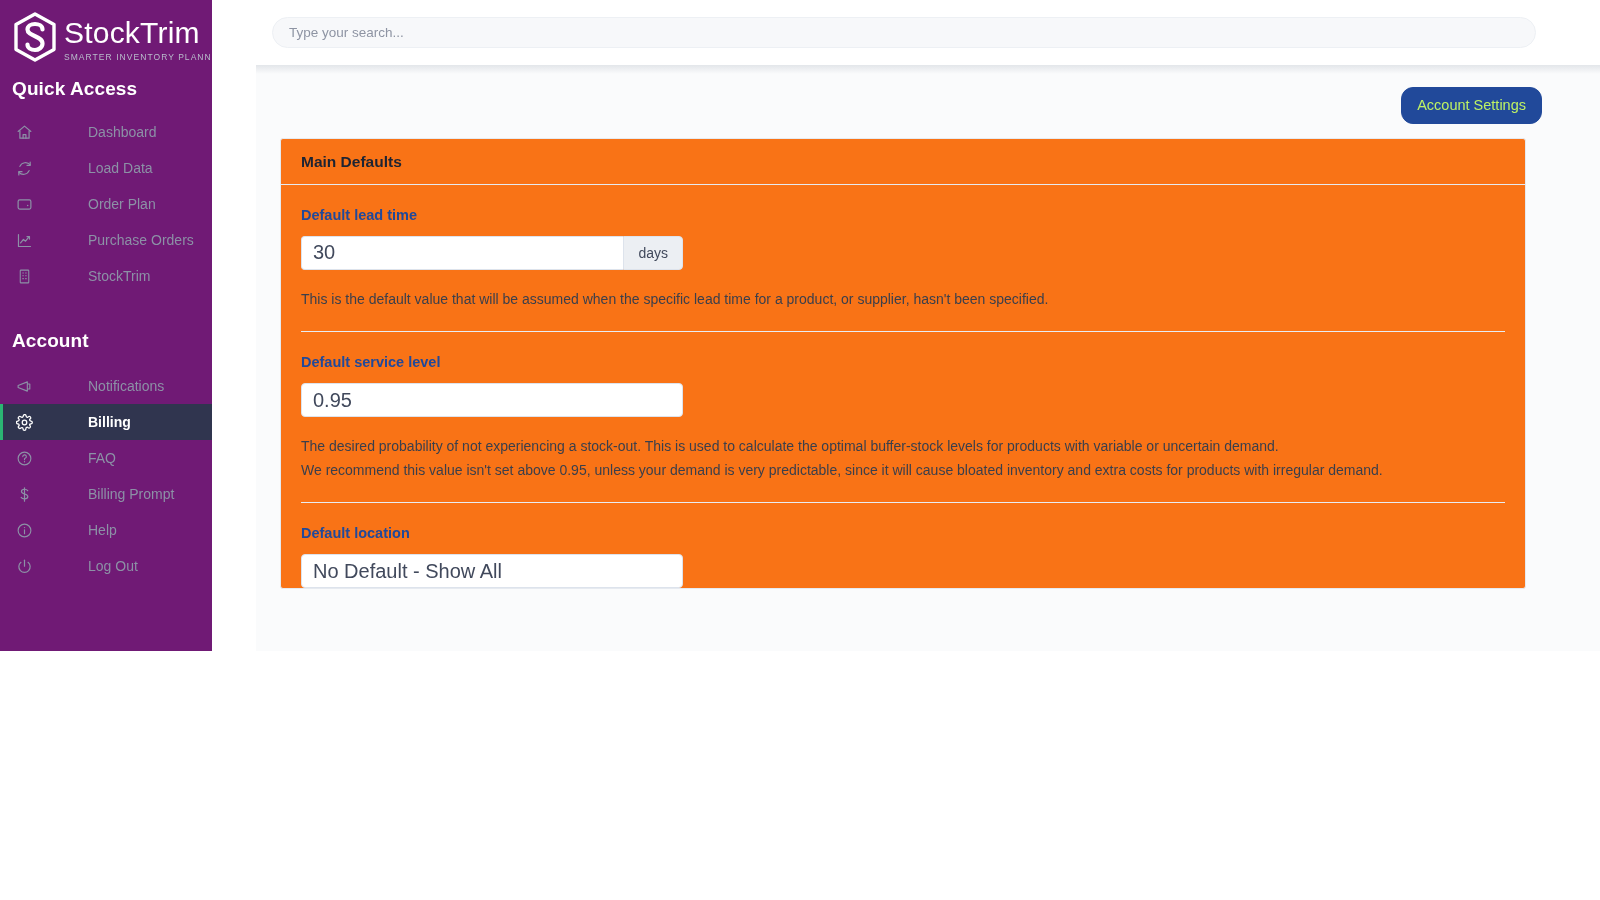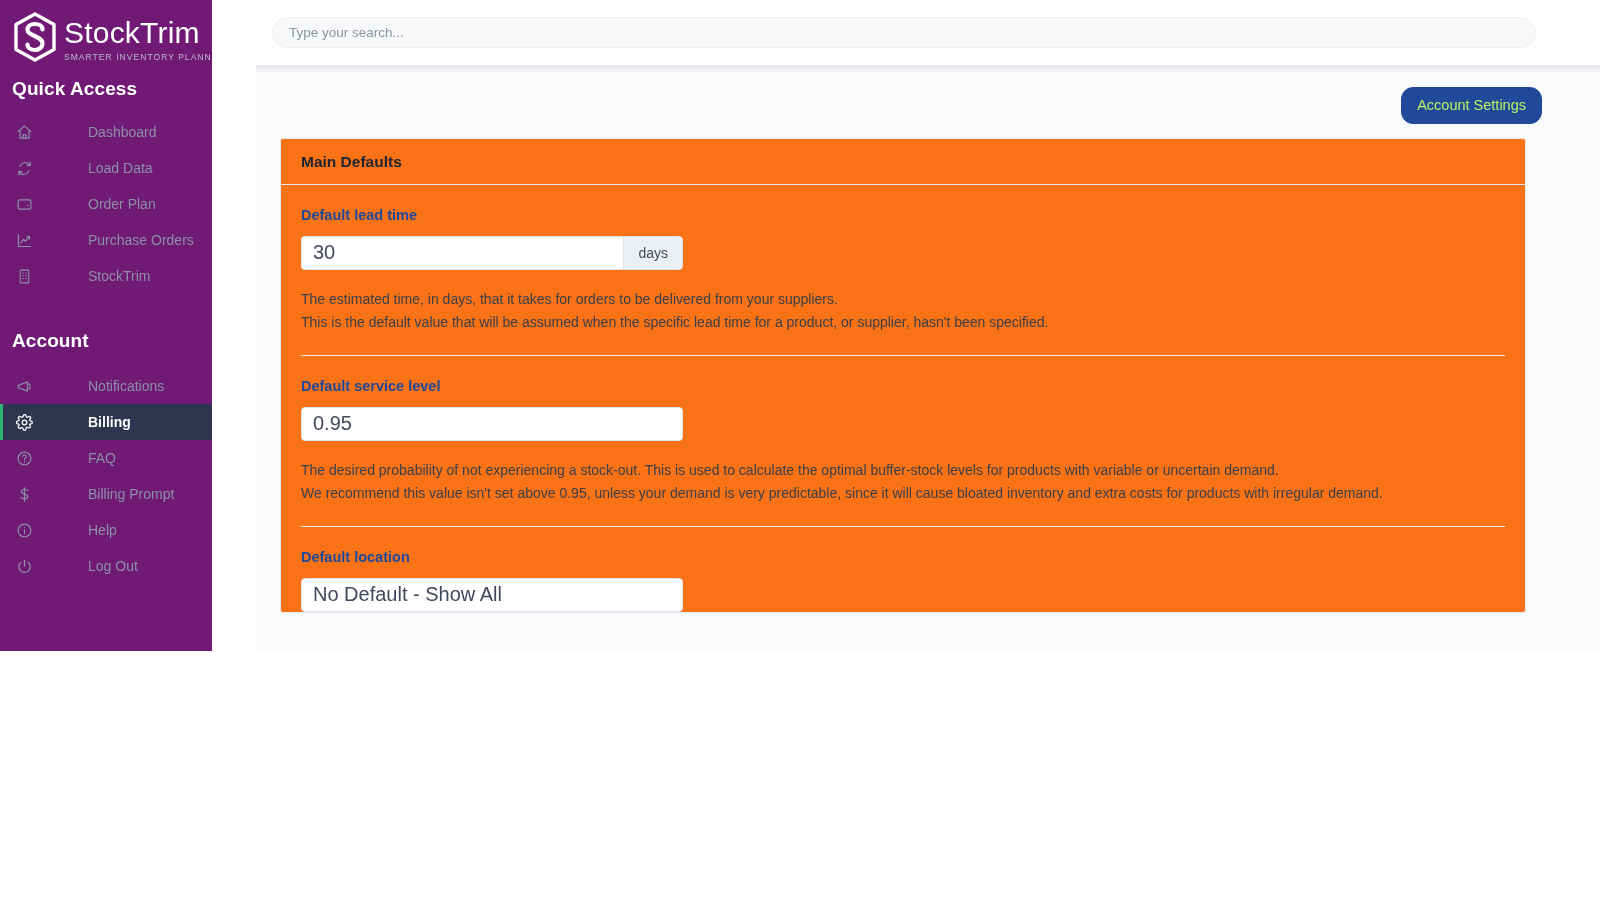--- a/index.html
+++ b/index.html
@@ -409,21 +409,20 @@
 
         <div class="card-body">
 
           <div class="field-group">
             <div class="field-label">Default lead time</div>
             <div class="input-wrap has-addon">
               <input class="fi" type="text" value="30" style="">
               <span class="input-addon">days</span>
             </div>
             <div class="help-text">
-              <p>The estimated time, in days, that it takes for orders to be delivered from your suppliers.</p>
               <p>This is the default value that will be assumed when the specific lead time for a product, or supplier, hasn't been specified.</p>
             </div>
           </div>
 
           <div class="field-group">
             <div class="field-label">Default service level</div>
             <div class="input-wrap">
               <input class="fi" type="text" value="0.95" style="">
             </div>
             <div class="help-text">

